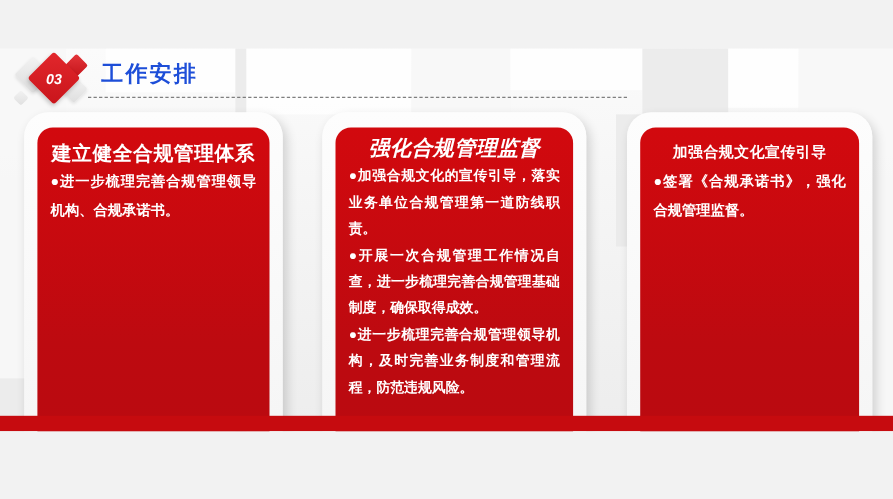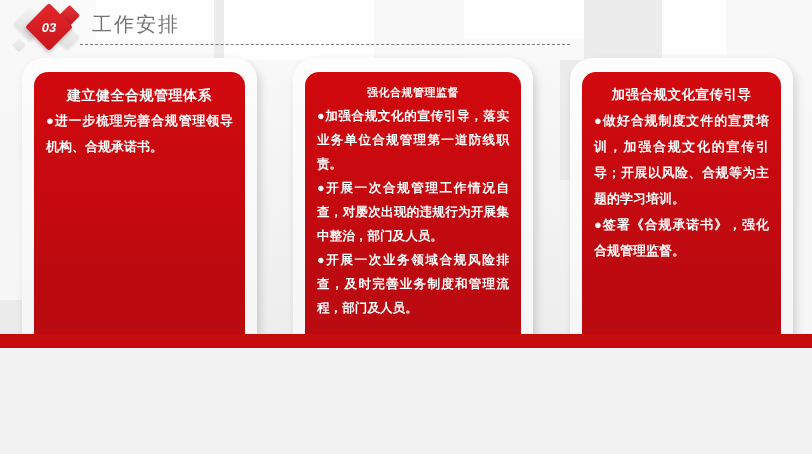--- a/index.html
+++ b/index.html
@@ -13,20 +13,21 @@
     font-family: "Liberation Sans", "DejaVu Sans", sans-serif;
     background: #f2f2f2;
   }
 
   #slide {
     position: relative;
     width: 812px;
     height: 348px;
     overflow: hidden;
     background: #f4f4f4;
+    margin-top: 44px;
   }
 
   
   .bg-layer {
     position: absolute;
     inset: 0;
     background:
       linear-gradient(180deg, #fbfbfb 0%, #f3f3f3 55%, #ededed 100%);
   }
   .bg-block {
@@ -96,22 +97,22 @@
     left: 6px; top: 38px;
     width: 10px; height: 10px;
     background: linear-gradient(135deg, #f2f2f2 0%, #e0e0e0 100%);
     border-radius: 2px;
   }
 
   .title {
     position: absolute;
     left: 92px; top: 11px;
     font-size: 20px;
-    font-weight: normal;
-    color: #737373;
+    font-weight: bold;
+    color: #1d4ed8;
     letter-spacing: 2px;
     line-height: 26px;
     white-space: nowrap;
   }
   .dashed-rule {
     position: absolute;
     left: 80px; top: 44px;
     width: 490px;
     border-top: 1px dashed #6a6a6a;
     opacity: 0.85;
@@ -160,22 +161,22 @@
     text-justify: inter-character;
   }
   .card-body p {
     margin: 0;
   }
 
   #card1 { left: 22px;  width: 235px; height: 355px; }
   #card2 { left: 293px; width: 240px; height: 355px; }
   #card3 { left: 570px; width: 223px; height: 355px; }
 
-  #card1 .card-title { font-size: 14px; }
-  #card2 .card-title { font-size: 11px; }
+  #card1 .card-title { font-size: 18px; }
+  #card2 .card-title { font-size: 19px; font-style: italic; }
   #card3 .card-title { font-size: 13.5px; }
 
   #card2 .card-inner { padding-top: 8px; }
   #card2 .card-body { font-size: 12.6px; line-height: 24px; }
   #card2 .card-title { line-height: 24px; }
 
   #card3 .card-inner { }
 
   
   .bottom-bar {
@@ -229,31 +230,30 @@
           <p>●进一步梳理完善合规管理领导机构、合规承诺书。</p>
         </div>
       </div>
     </div>
 
     <div class="card-frame" id="card2">
       <div class="card-inner">
         <div class="card-title">强化合规管理监督</div>
         <div class="card-body">
           <p>●加强合规文化的宣传引导，落实业务单位合规管理第一道防线职责。</p>
-          <p>●开展一次合规管理工作情况自查，对屡次出现的违规行为开展集中整治，部门及人员。</p>
-          <p>●开展一次业务领域合规风险排查，及时完善业务制度和管理流程，部门及人员。</p>
+          <p>●开展一次合规管理工作情况自查，进一步梳理完善合规管理基础制度，确保取得成效。</p>
+          <p>●进一步梳理完善合规管理领导机构，及时完善业务制度和管理流程，防范违规风险。</p>
         </div>
       </div>
     </div>
 
     <div class="card-frame" id="card3">
       <div class="card-inner">
         <div class="card-title">加强合规文化宣传引导</div>
         <div class="card-body">
-          <p>●做好合规制度文件的宣贯培训，加强合规文化的宣传引导；开展以风险、合规等为主题的学习培训。</p>
           <p>●签署《合规承诺书》，强化合规管理监督。</p>
         </div>
       </div>
     </div>
 
   </div>
 
   <div class="bottom-bar"></div>
 
 </div>

